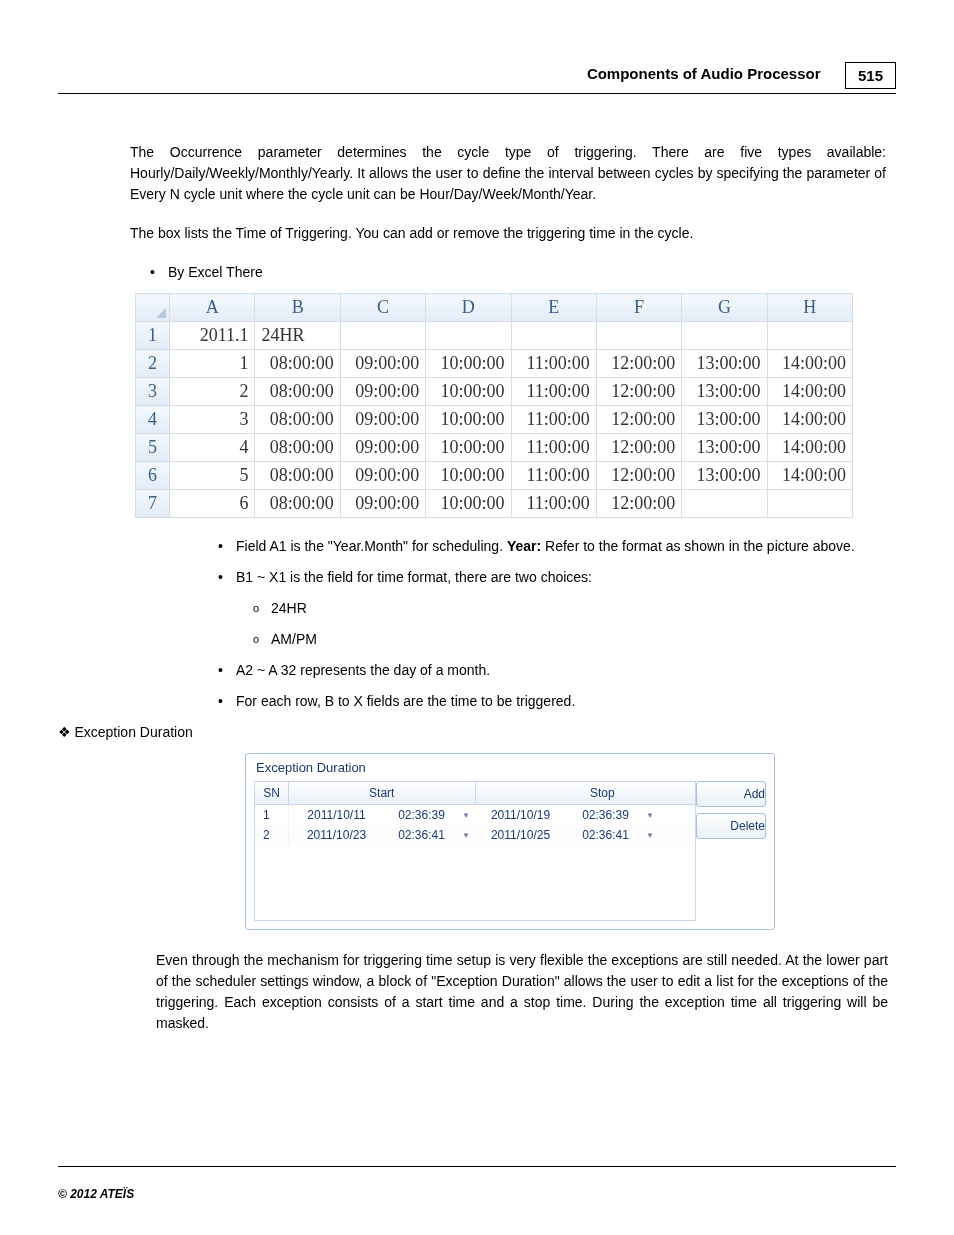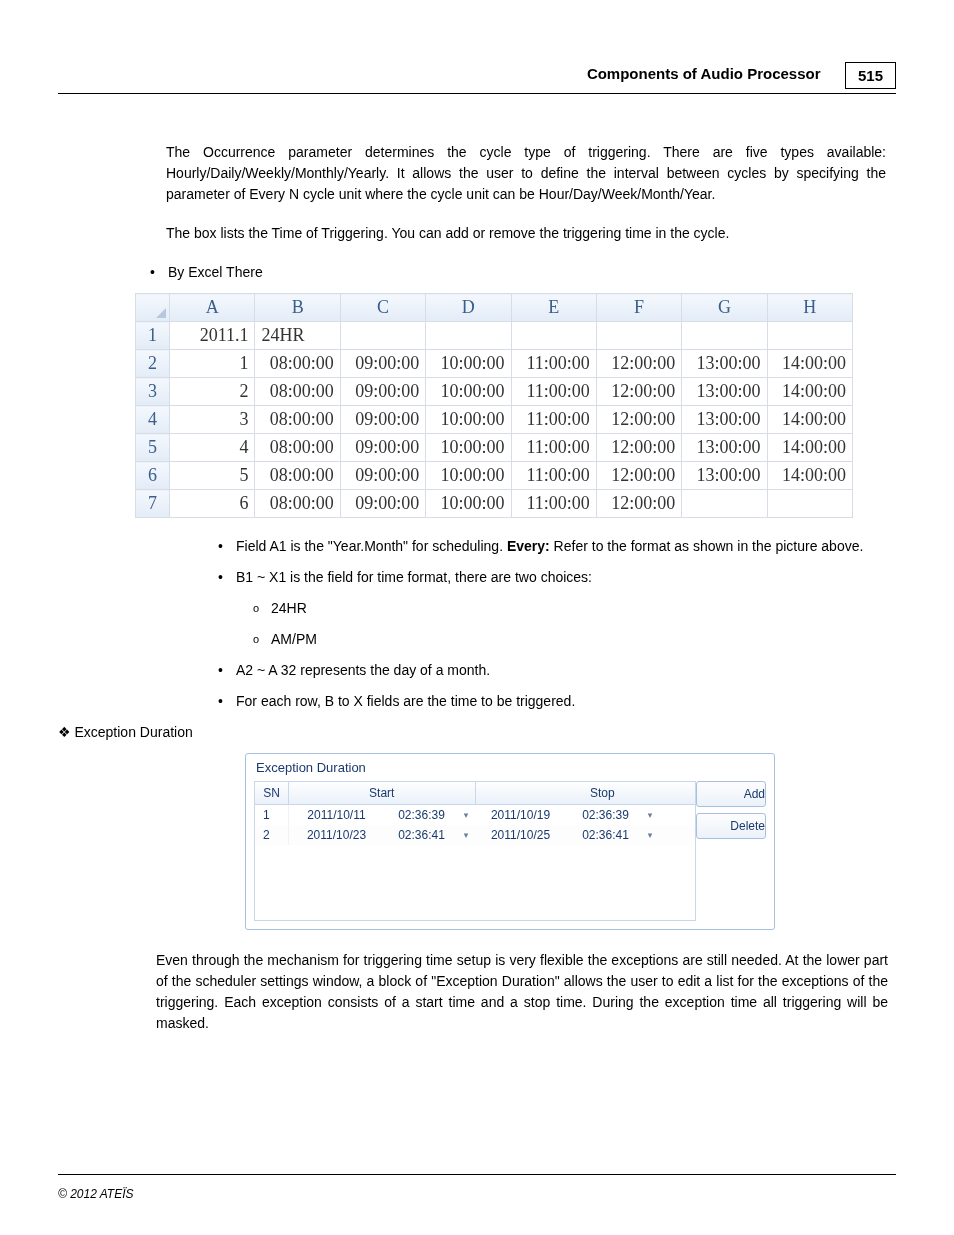--- a/index.html
+++ b/index.html
@@ -36,21 +36,21 @@
     font-size: 15px;
     margin-left: 20px;
     position: relative;
     top: 2px;
   }
   
   .body-para {
     font-size: 14px;
     line-height: 1.5;
     text-align: justify;
-    margin-left: 108px;
+    margin-left: 72px;
     margin-right: 10px;
     margin-bottom: 18px;
   }
   .bullet-row {
     display: flex;
     font-size: 14px;
     margin-left: 92px;
     margin-bottom: 10px;
     line-height: 1.5;
   }
@@ -196,24 +196,24 @@
     padding: 5px 0;
     cursor: pointer;
   }
   
   .ftr {
     position: absolute;
     bottom: 34px;
     left: 58px;
     right: 58px;
     border-top: 1px solid #000;
-    padding-top: 12px;
+    padding-top: 20px;
     font-size: 12px;
     font-style: italic;
-    font-weight: normal;
+    font-weight: bold;
   }
   .bold { font-weight: bold; }
 </style>
 </head>
 <body>
 
 <div class="page">
 
   <div class="hdr">
     <div style="text-align:right;">
@@ -322,21 +322,21 @@
           <td></td>
           <td></td>
         </tr>
       </tbody>
   </table>
 
 
   <div id="rules-container">
       <div class="bullet2">
         <span class="dot">•</span>
-        <span class="txt"><span>Field A1 is the "Year.Month" for scheduling. </span><span class="bold">Every:</span><span> Refer to the format as shown in the picture above.</span></span>
+        <span class="txt"><span>Field A1 is the "Year.Month" for scheduling. </span><span class="bold">Year:</span><span> Refer to the format as shown in the picture above.</span></span>
       </div>
       <div class="bullet2">
         <span class="dot">•</span>
         <span class="txt">B1 ~ X1 is the field for time format, there are two choices:</span>
       </div>
       <div class="bullet3">
         <span class="dot">o</span>
         <span class="txt">24HR</span>
       </div>
       <div class="bullet3">

